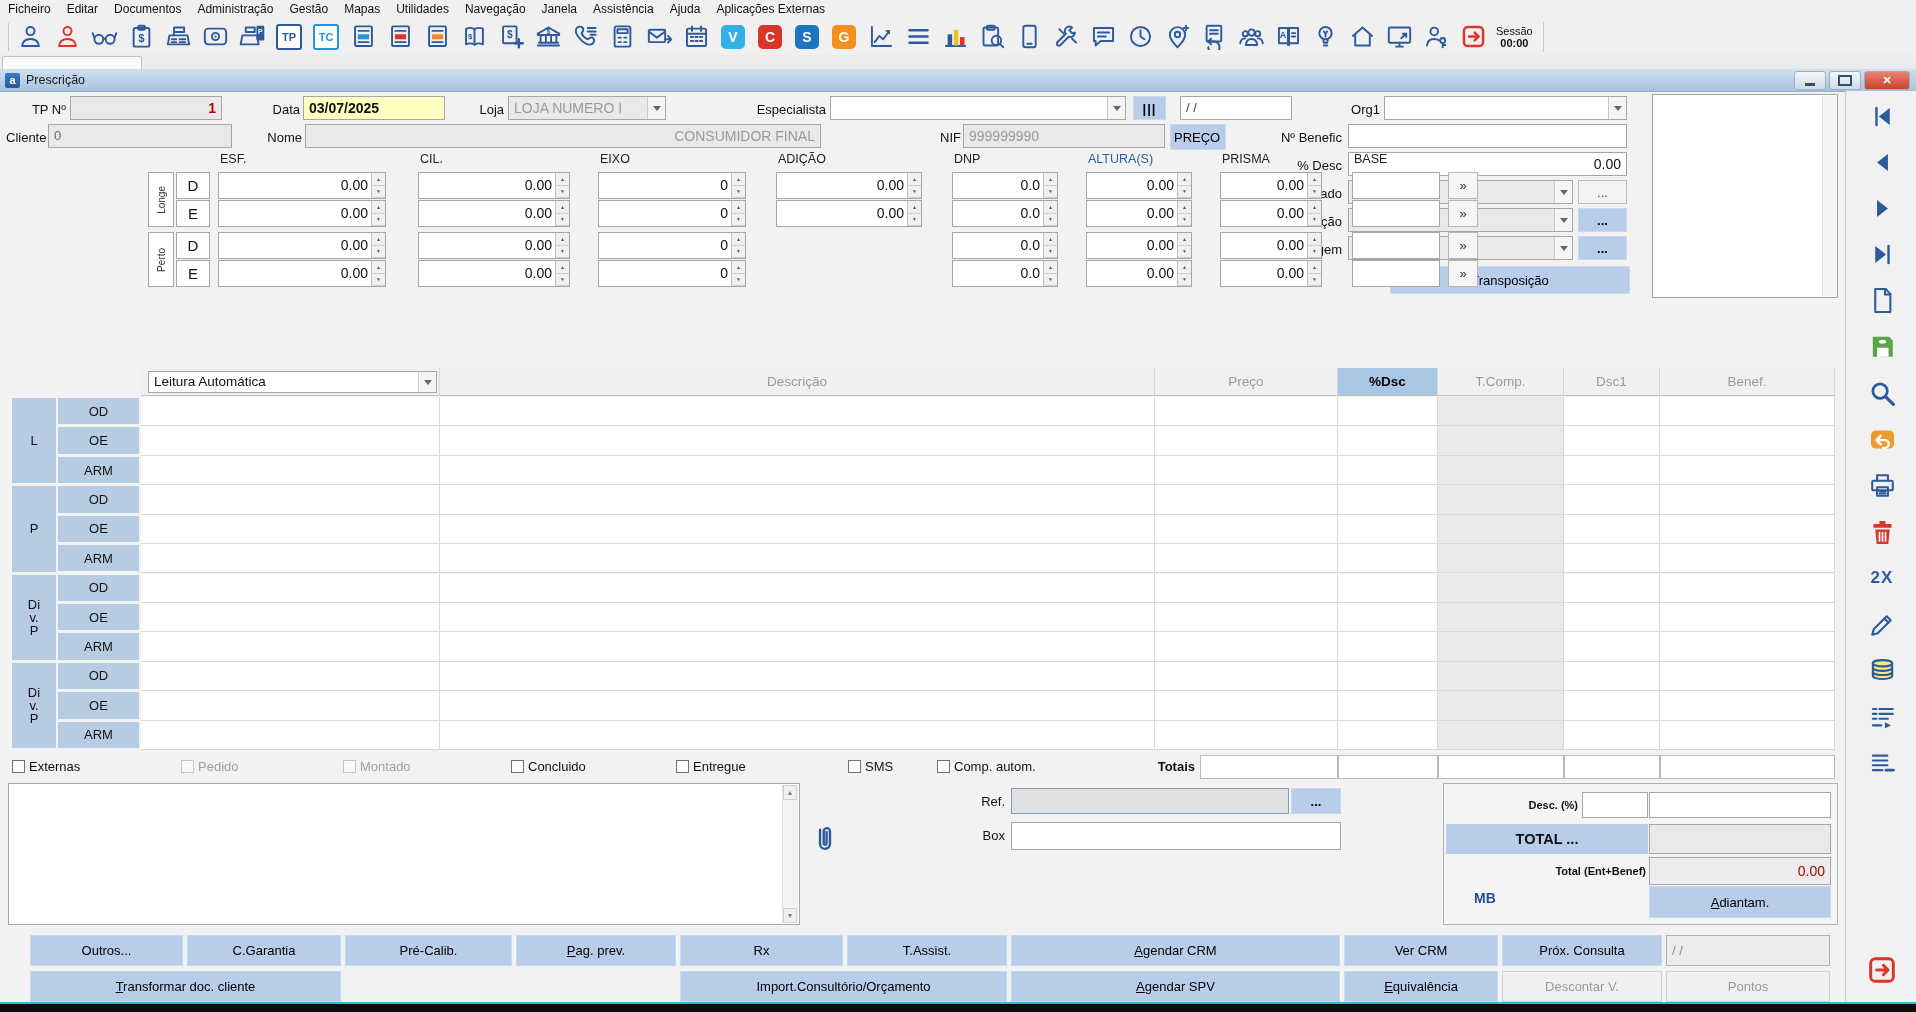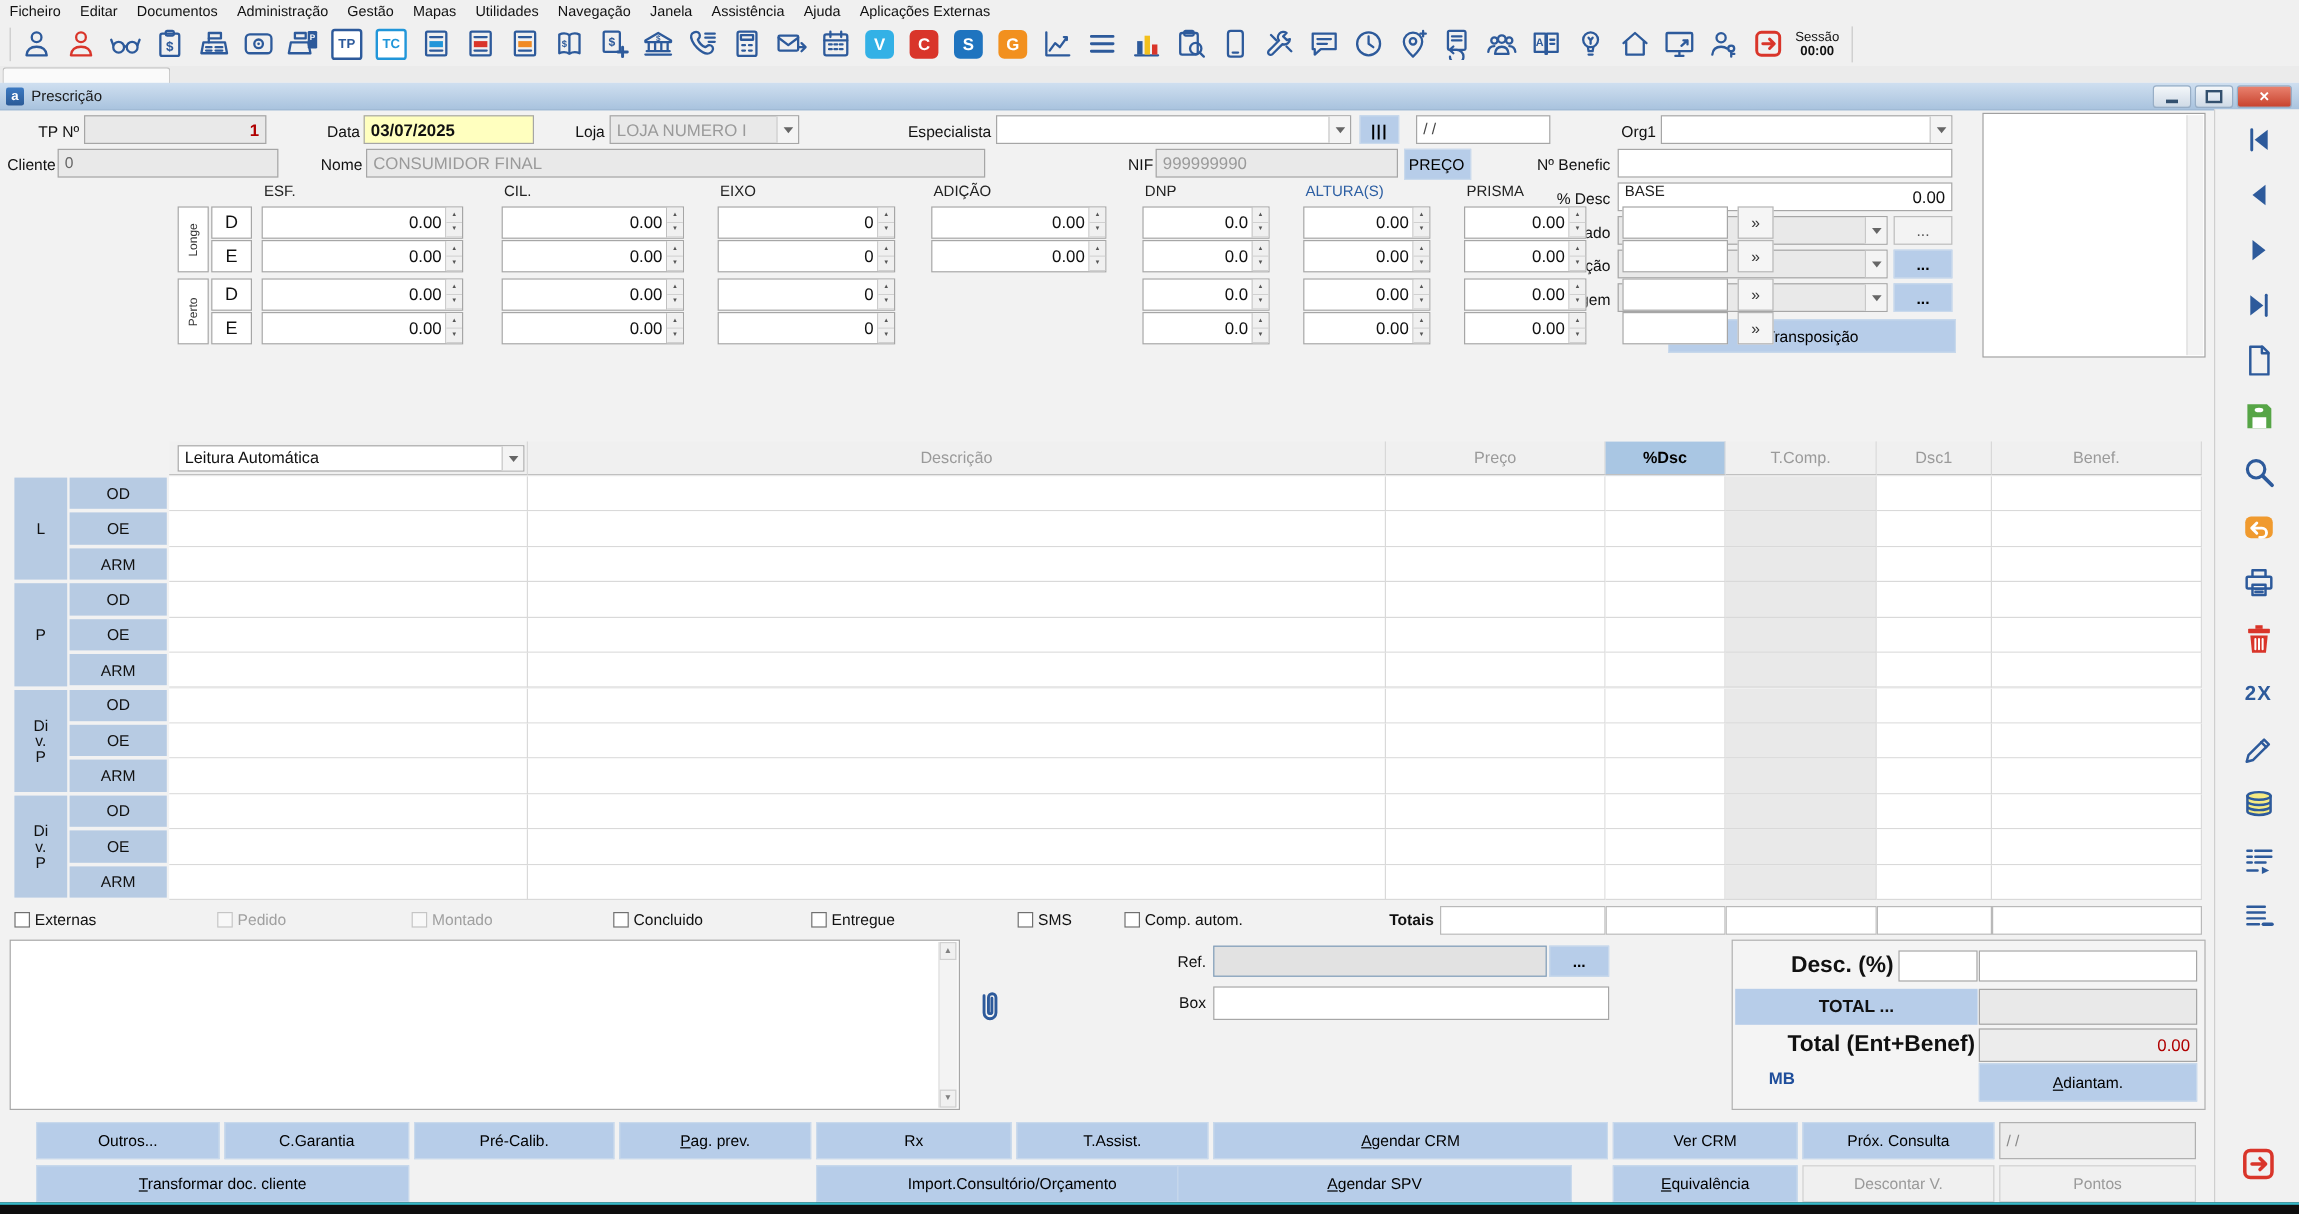--- a/index.html
+++ b/index.html
@@ -69,21 +69,21 @@
   .cbx{position:absolute;width:13px;height:13px;background:#fff;border:1px solid #707070;box-sizing:border-box;}
   .cbx.dis{border-color:#c5c5c5;background:#f8f8f8;}
   .cblabel{position:absolute;height:18px;line-height:18px;font-size:13px;}
   .cblabel.dis{color:#a0a0a0;}
   .totcell{position:absolute;background:#fff;border:1px solid #b9b9b9;box-sizing:border-box;}
   
   #notes{position:absolute;left:8px;top:783px;width:792px;height:142px;background:#fff;border:1px solid #a6a6a6;box-sizing:border-box;}
   #notesbar{position:absolute;right:1px;top:1px;width:15px;height:138px;background:#f3f3f3;border-left:1px solid #e0e0e0;}
   .scrbtn{position:absolute;left:0;width:14px;height:15px;background:#f0f0f0;border:1px solid #d0d0d0;box-sizing:border-box;font-size:7px;color:#808080;display:flex;align-items:center;justify-content:center;}
   #totpanel{position:absolute;left:1443px;top:783px;width:395px;height:142px;border:1px solid #b0b0b0;box-sizing:border-box;background:#f4f4f4;}
-  .plbl{position:absolute;text-align:right;font-weight:bold;font-size:19px;height:26px;line-height:26px;}
+  .plbl{position:absolute;text-align:right;font-weight:bold;font-size:11px;height:26px;line-height:26px;}
   .pfld{position:absolute;background:#fff;border:1px solid #a6a6a6;box-sizing:border-box;line-height:24px;padding:0 5px;}
   #bottomstrip{position:absolute;left:0;top:1002px;width:1916px;height:10px;background:#0d0d0d;border-top:2px solid #36b9c9;box-sizing:border-box;}
   
   #sidebar{position:absolute;left:1845px;top:91px;width:71px;height:911px;background:#f1f1f1;border-left:1px solid #cfcfcf;box-sizing:border-box;}
   .sbicon{position:absolute;left:20px;width:32px;height:32px;display:flex;align-items:center;justify-content:center;}
   .txt2x{font-size:17px;font-weight:bold;color:#2d5a9b;letter-spacing:1px;}
   
   #rlist{position:absolute;left:1652px;top:94px;width:186px;height:204px;background:#fff;border:1px solid #a0a0a0;box-sizing:border-box;}
   #rlistbar{position:absolute;right:1px;top:1px;width:13px;height:200px;background:#f3f3f3;border-left:1px solid #dcdcdc;}
 </style>
@@ -480,21 +480,21 @@
     <div class="combo" style="left:1384px;top:96px;width:243px;">
         <span class="cval"></span>
         <span class="arr">
           <span class="tri"></span>
         </span>
       </div>
 
     <div class="lbl" style="left:6px;top:126px;width:40px;">Cliente</div>
     <div class="fld ro" style="left:48px;top:124px;width:184px;color:#666;">0</div>
     <div class="lbl" style="left:258px;top:126px;width:44px;">Nome</div>
-    <div class="fld ro" style="left:305px;top:124px;width:516px;font-size:14px;">CONSUMIDOR FINAL</div>
+    <div class="fld ro" style="left:305px;top:124px;width:516px;font-size:14px;text-align:right;">CONSUMIDOR FINAL</div>
     <div class="lbl" style="left:933px;top:126px;width:28px;">NIF</div>
     <div class="fld ro" style="left:963px;top:124px;width:202px;font-size:14px;">999999990</div>
     <div class="btnblue" style="left:1170px;top:124px;width:56px;height:26px;overflow:hidden;justify-content:flex-start;padding-left:3px;">PREÇO</div>
     <div class="lbl" style="left:1256px;top:126px;width:86px;">Nº Benefic</div>
     <div class="fld" style="left:1348px;top:124px;width:279px;"></div>
 
     <div class="lbl" style="left:1256px;top:154px;width:86px;">% Desc</div>
     <div class="fld rightal" style="left:1348px;top:152px;width:279px;font-size:14px;">0.00</div>
     <div class="lbl" style="left:1272px;top:182px;width:70px;">Criado</div>
     <div class="combo ro" style="left:1348px;top:180px;width:225px;">
@@ -935,21 +935,21 @@
       <div class="fld" style="left: 1666px; top: 935px; width: 164px; height: 31px; background: rgb(236, 236, 236); border: 1px solid rgb(176, 176, 176); color: rgb(138, 138, 138); line-height: 29px;">/ /</div>
       <div class="btnblue" style="left: 30px; top: 971px; width: 311px; height: 31px;">
         <span class="blabel u">Transformar doc. cliente</span>
       </div>
       <div class="btnblue" style="left: 345px; top: 1027px; width: 331px; height: 32px;">
         <span class="blabel u">Transformar doc. entidade</span>
       </div>
       <div class="btnblue" style="left: 680px; top: 971px; width: 327px; height: 31px;">
         <span class="blabel">Import.Consultório/Orçamento</span>
       </div>
-      <div class="btnblue" style="left: 981px; top: 971px; width: 329px; height: 31px;">
+      <div class="btnblue" style="left: 1011px; top: 971px; width: 329px; height: 31px;">
         <span class="blabel u">Agendar SPV</span>
       </div>
       <div class="btnblue" style="left: 1344px; top: 971px; width: 154px; height: 31px;">
         <span class="blabel u">Equivalência</span>
       </div>
       <div class="btnblue btndis" style="left: 1502px; top: 971px; width: 160px; height: 31px;">
         <span class="blabel">Descontar V.</span>
       </div>
       <div class="btnblue btndis" style="left: 1666px; top: 971px; width: 164px; height: 31px;">
         <span class="blabel">Pontos</span>

